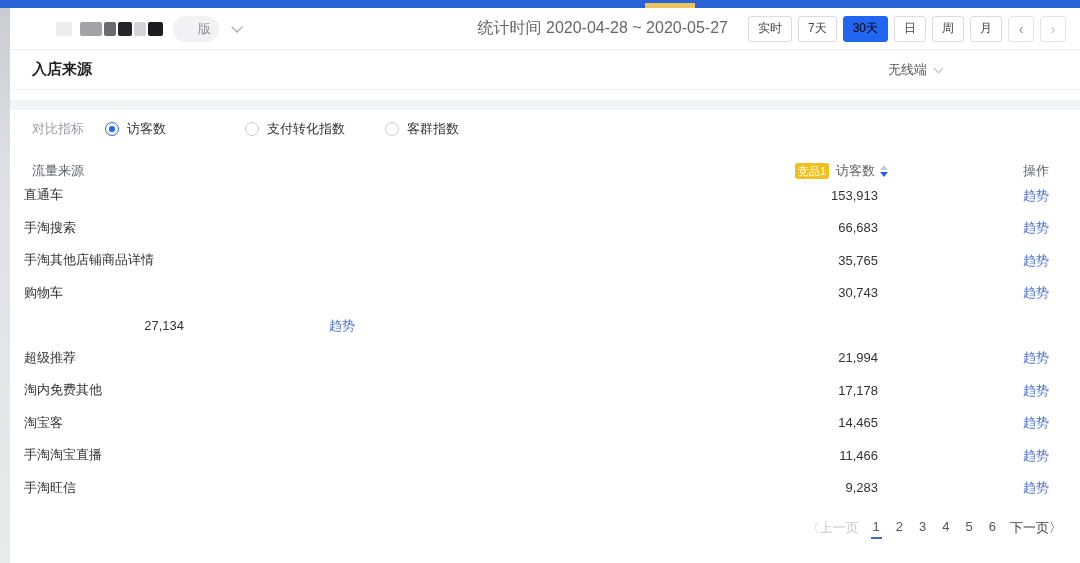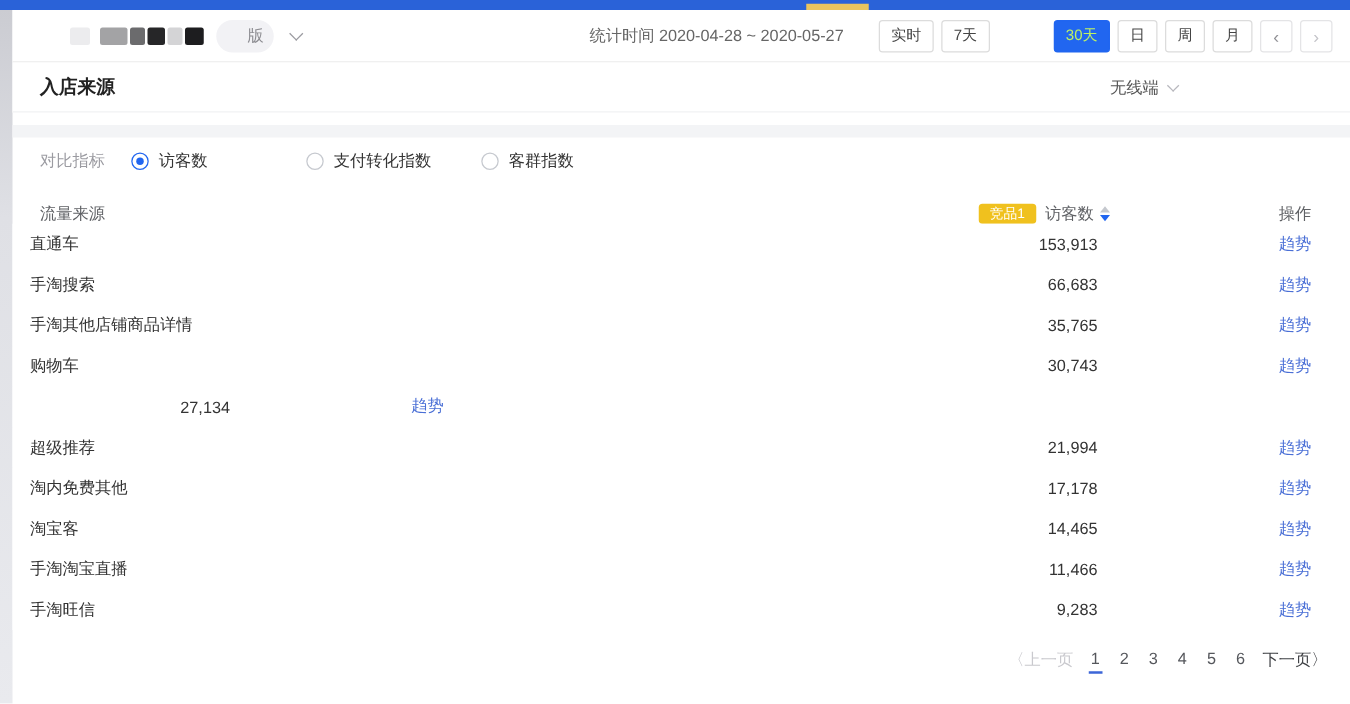--- a/index.html
+++ b/index.html
@@ -24,25 +24,25 @@
   .b2 { width:22px; background:#a3a3a5; }
   .b3 { width:12px; background:#6b6b6d; }
   .b4 { width:14px; background:#262628; }
   .b5 { width:12px; background:#d4d4d6; }
   .b6 { width:15px; background:#1d1d1f; }
   .shop-pill { height:26px; min-width:46px; margin-left:8px; background:#f2f2f5; border-radius:13px;
     display:flex; align-items:center; justify-content:flex-end; padding:0 8px; color:#8d8d92; font-size:13px; }
   .chev-down { width:8px; height:8px; border-right:1.5px solid #9a9aa0; border-bottom:1.5px solid #9a9aa0;
     transform:rotate(45deg); margin-left:12px; margin-top:-4px; }
   .header-spacer { flex:1; }
-  .stat-time { font-size:13px; color:#666; margin-right:28px; white-space:nowrap; }
+  .stat-time { font-size:16px; color:#666; margin-right:20px; white-space:nowrap; }
   .range-group { display:flex; align-items:center; gap:6px;justify-content:space-between; }
   .range-btn { height:26px; padding:0 9px; font-size:12px; color:#444; background:#fff;
     border:1px solid #dcdcdc; border-radius:3px; cursor:pointer; white-space:nowrap; }
-  .range-btn.active { background:#2166f0; border-color:#2166f0; color:#bef264;margin-left:45px; }
+  .range-btn.active { background:#2166f0; border-color:#2166f0; color:#000000; }
   .nav-btn { width:26px; height:26px; margin-left:6px; border:1px solid #e4e4e6; border-radius:3px;
     background:#fff; font-size:14px; line-height:24px; text-align:center; cursor:pointer; }
   .nav-prev { color:#8f8f94; }
   .nav-next { color:#c3c3c8; }
 
   
   .section-row { position:absolute; left:10px; right:0; top:50px; height:40px; background:#fff;
     display:flex; align-items:center; padding:0 14px 0 22px; border-bottom:1px solid #f1f2f4; }
   .section-title { font-size:15px; font-weight:bold; color:#222; }
   .device-filter { margin-left:auto; margin-right:124px; display:flex; align-items:center; font-size:13px; color:#555; cursor:pointer; }
@@ -60,21 +60,21 @@
   .radio-opt.selected .radio-circle { border-color:#2166f0; }
   .radio-opt.selected .radio-circle::after { content:""; position:absolute; left:3px; top:3px; width:6px; height:6px;
     border-radius:50%; background:#2166f0; }
   .radio-label { font-size:13px; color:#333; }
 
   
   .table-head { position:absolute; left:10px; right:0; top:157px; height:29px; display:flex; align-items:center;
     padding:0 14px 0 22px; border-bottom:1px solid #ebedf0; }
   .col-name-h { flex:1; font-size:13px; color:#5f6165; }
   .metric-group { display:flex; align-items:center; }
-  .comp-badge { background:#f0c11e; color:#fff; font-size:11px; line-height:16px; padding:0 9px; border-radius:3px; margin-right:7px; }
+  .comp-badge { background:#f0c11e; color:#fff; font-size:11px; line-height:16px; padding:0 3px; border-radius:3px; margin-right:7px; }
   .metric-label { font-size:13px; color:#5f6165; }
   .sorter { display:inline-flex; flex-direction:column; margin-left:5px; gap:2px; cursor:pointer; }
   .caret-up { width:0; height:0; border-left:4px solid transparent; border-right:4px solid transparent; border-bottom:5px solid #c5c8ce; }
   .caret-down { width:0; height:0; border-left:4px solid transparent; border-right:4px solid transparent; border-top:5px solid #2166f0; }
   .col-op-h { width:60px; margin-left:118px; text-align:center; font-size:13px; color:#5f6165; }
 
   .table-body { position:absolute; left:10px; right:0; top:179px; }
   .t-row { display:flex; align-items:center; height:32.5px; padding:0 14px 0 14px; background:#fff; }
   .cell-name { flex:1; font-size:13px; color:#333; }
   .cell-value { width:160px; text-align:right; font-size:13px; color:#333; }

